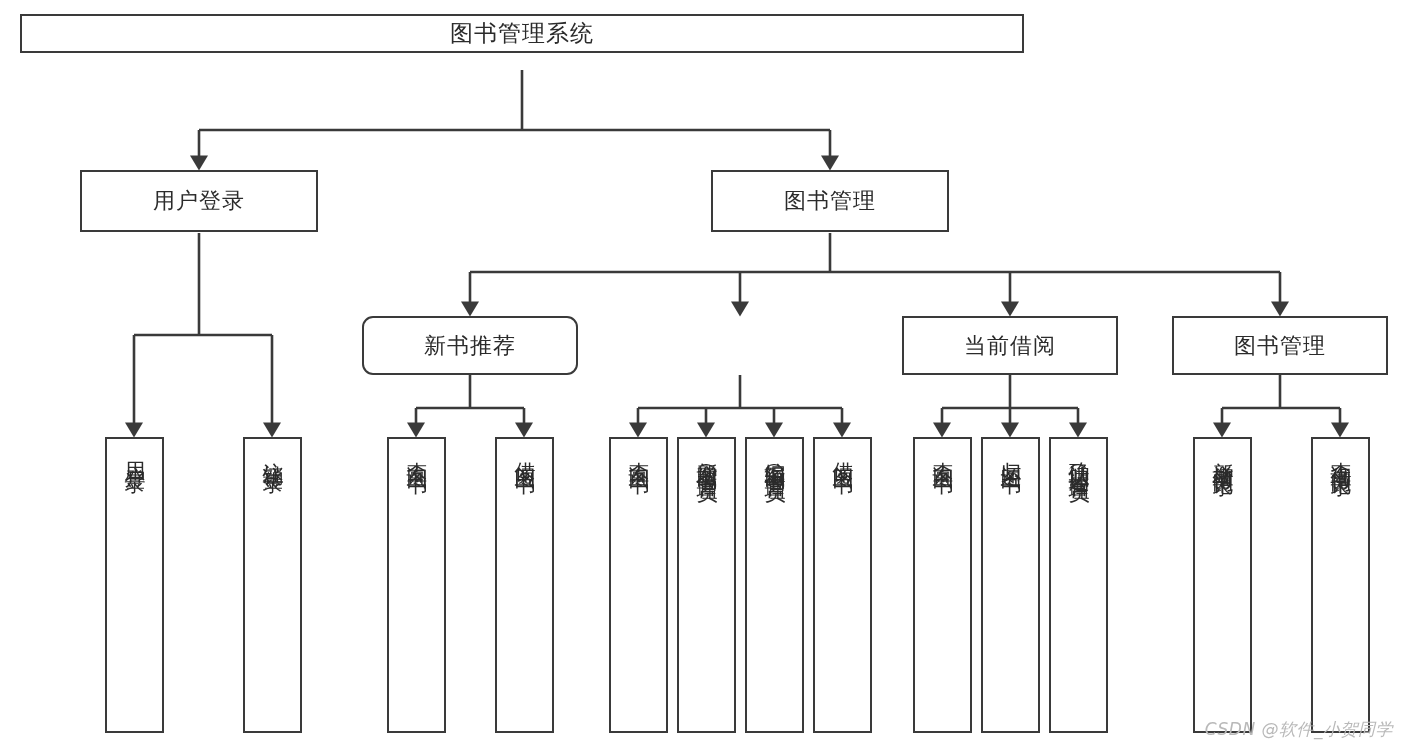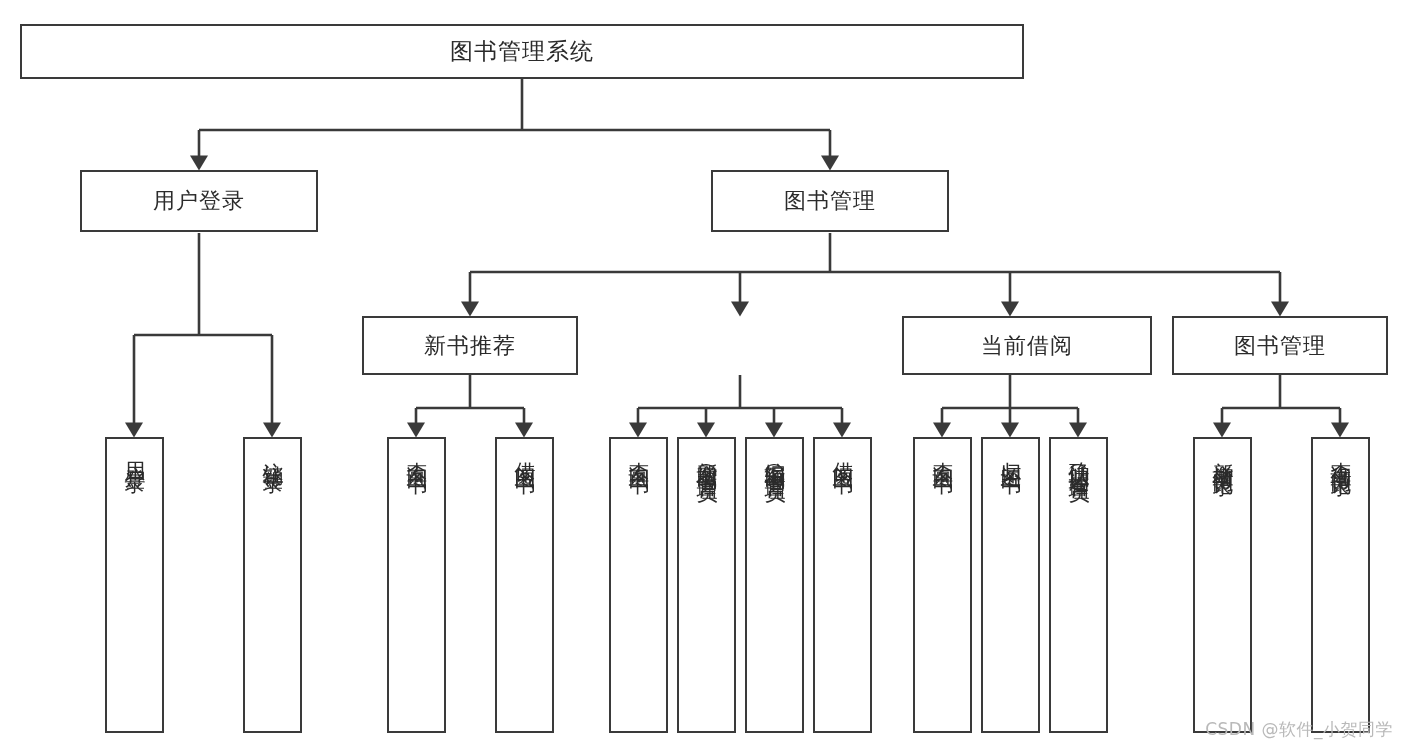--- a/index.html
+++ b/index.html
@@ -71,20 +71,21 @@
   }
   .watermark {
     position: absolute;
     right: 12px;
     bottom: 6px;
     font-size: 17px;
     color: #b9b9b9;
     letter-spacing: 0.5px;
     z-index: 5;
     white-space: nowrap;
+    font-style: italic;
   }
 </style>
 </head>
 <body>
 
 <div id="stage">
 
   <svg id="edges" viewBox="0 0 1405 747" xmlns="http://www.w3.org/2000/svg">
     <defs>
       <marker id="arrow" viewBox="0 0 12 12" refX="5" refY="6" markerWidth="7" markerHeight="7" orient="auto-start-reverse">
@@ -128,35 +129,35 @@
       <path d="M 1010 408 L 1010 430" marker-end="url(#arrow)"></path>
       <path d="M 1078 408 L 1078 430" marker-end="url(#arrow)"></path>
 
       <path d="M 1280 375 L 1280 408"></path>
       <path d="M 1222 408 L 1340 408"></path>
       <path d="M 1222 408 L 1222 430" marker-end="url(#arrow)"></path>
       <path d="M 1340 408 L 1340 430" marker-end="url(#arrow)"></path>
     </g>
   </svg>
 
-  <div class="node root h" style="left:20px; top:24px; width:1004px; height:55px;">
+  <div class="node root h" style="left:20px; top:14px; width:1004px; height:39px;">
     <span class="node-label">图书管理系统</span>
   </div>
 
   <div class="node h" style="left:80px; top:170px; width:238px; height:62px;">
     <span class="node-label">用户登录</span>
   </div>
   <div class="node h" style="left:711px; top:170px; width:238px; height:62px;justify-content:center;">
     <span class="node-label">图书管理</span>
   </div>
 
-  <div class="node h" style="left:362px; top:316px; width:216px; height:59px;">
+  <div class="node h" style="left:362px; top:316px; width:216px; height:59px;border-radius:11px;">
     <span class="node-label">新书推荐</span>
   </div>
-  <div class="node h" style="left:902px; top:316px; width:250px; height:59px;">
+  <div class="node h" style="left:902px; top:316px; width:216px; height:59px;">
     <span class="node-label">当前借阅</span>
   </div>
   <div class="node h" style="left:1172px; top:316px; width:216px; height:59px;">
     <span class="node-label">图书管理</span>
   </div>
 
   <div class="node v" style="left:105px; top:437px; width:59px; height:296px;">
     <span class="node-label">用户登录</span>
   </div>
   <div class="node v" style="left:243px; top:437px; width:59px; height:296px;">

